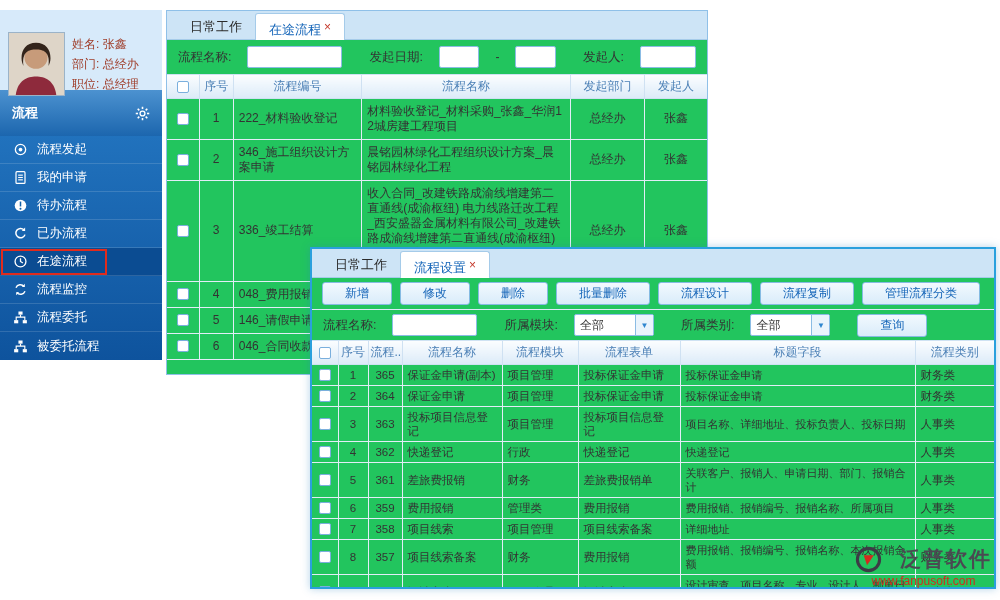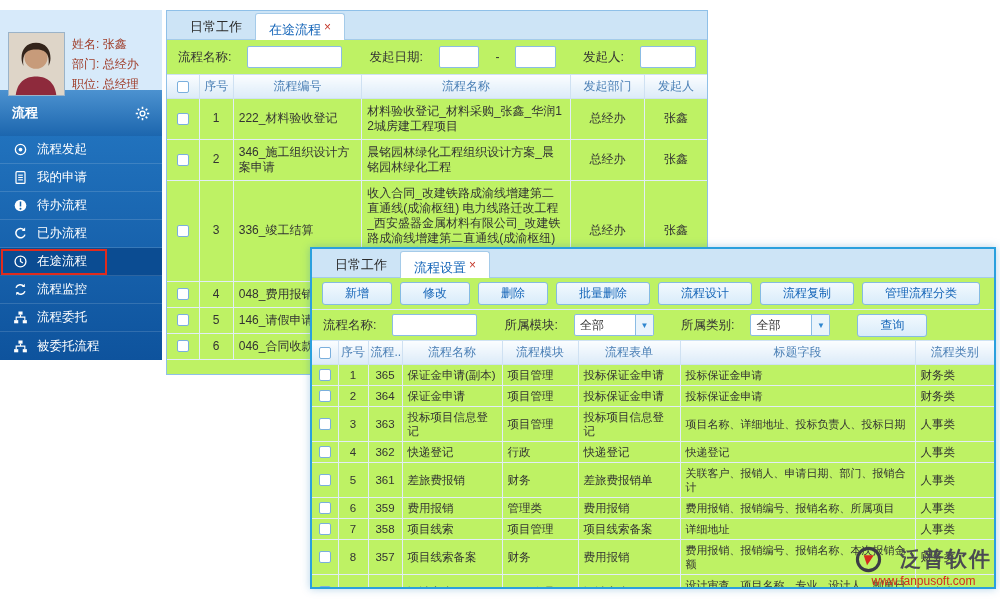--- a/index.html
+++ b/index.html
@@ -22,21 +22,21 @@
   .side-item { position:relative; height:28px; display:flex; align-items:center; color:#fff;
     padding-left:13px; cursor:pointer; border-bottom:1px solid rgba(255,255,255,.14); font-size:12.5px; }
   .side-item:last-child { border-bottom:none; }
   .sicon { width:15px; height:15px; margin-right:9px; display:inline-flex; flex:none; }
   .sicon svg { width:100%; height:100%; }
   .side-item.active { background:#0b4c92; }
   .side-item.active::after { content:""; position:absolute; left:1px; top:1px; width:102px; height:22px;
     border:2px solid var(--highlight-red,#e02b1d); pointer-events:none; }
 
   
-  .win { position:absolute; background:#bef264; overflow:hidden; }
+  .win { position:absolute; background:#22c55e; overflow:hidden; }
   .win1 { left:166px; top:10px; width:542px; height:365px; border:1px solid #8fc0e8; z-index:2; }
   .win2 { left:310px; top:247px; width:686px; height:342px; border:2px solid #2aa0dd; z-index:5;
     box-shadow:0 0 8px rgba(40,130,190,.35); }
 
   .tabbar { height:29px; background:#cde4f6; border-bottom:1px solid #a5cbe9; display:flex;
     align-items:flex-end; padding-left:10px; }
   .tab { height:25px; line-height:25px; padding:0 13px; color:#2b2b2b; font-size:13px; cursor:pointer; }
   .tab.active { background:#fff; color:var(--accent,#1565b8); border:1px solid #a5cbe9; border-bottom:none;
     border-radius:3px 3px 0 0; height:27px; line-height:27px; margin-bottom:-1px; }
   .tab .x { color:#c5392c; margin-left:3px; font-size:12px; vertical-align:3px; cursor:pointer; }

